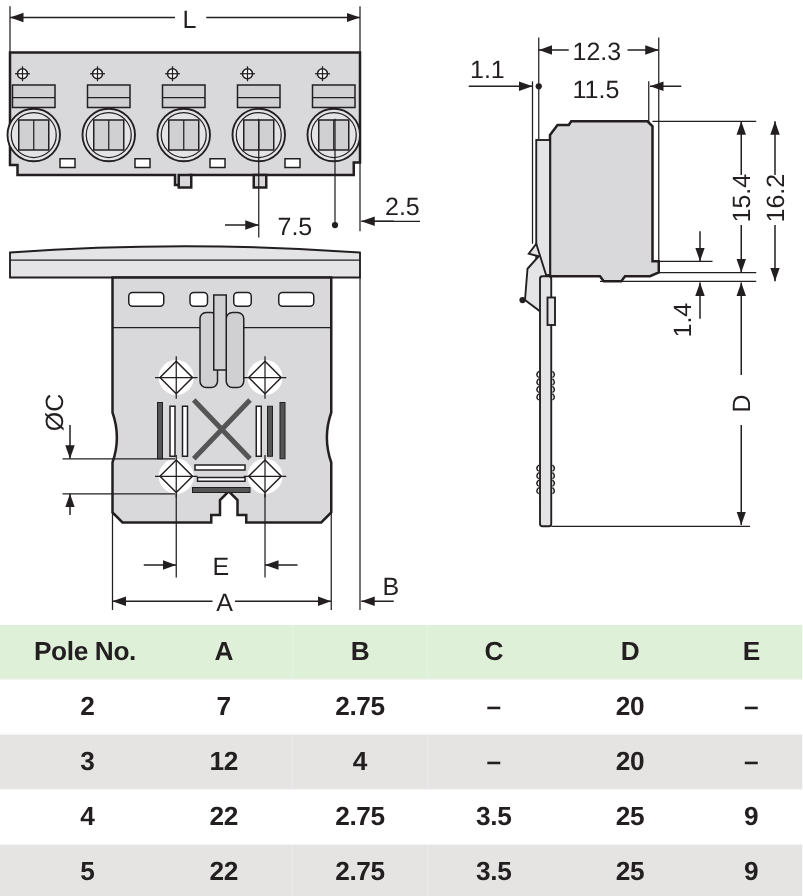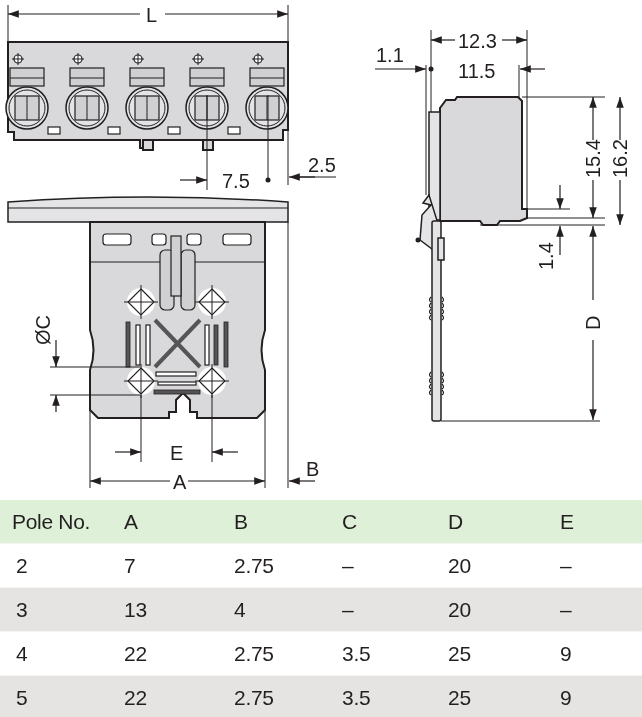--- a/index.html
+++ b/index.html
@@ -11,21 +11,21 @@
   .part { fill: #d9d9db; stroke: #231f20; stroke-width: 2; }
   .part-light { fill: #e4e4e6; stroke: #231f20; stroke-width: 1.5; }
   .line { stroke: #231f20; stroke-width: 1.2; fill: none; }
   .thin { stroke: #231f20; stroke-width: 1; fill: none; }
   .detail { stroke: #231f20; stroke-width: 1.2; fill: #d0d0d2; }
   .white { fill: #ffffff; stroke: #231f20; stroke-width: 1.2; }
   .dark { fill: #555; stroke: #231f20; stroke-width: 0.8; }
   .arrowhead { fill: #231f20; }
 
   #dim-table { position: absolute; left: 0; top: 500px; width: 642px; border-collapse: collapse; }
-  #dim-table td, #dim-table th { font-weight: normal; text-align: left; font-size: 21px;
+  #dim-table td, #dim-table th { font-weight: bold; text-align: center; font-size: 21px;
      height: 43px; padding: 0; vertical-align: middle; letter-spacing: -0.3px; }
   #dim-table thead tr { background: #dff0d8; }
   #dim-table tbody tr:nth-child(odd) { background: #ffffff; }
   #dim-table tbody tr:nth-child(even) { background: #e6e3e3; }
   #dim-table tbody tr { border-top: 1px solid #f4f4f4; }
   .c0 { width: 108px; padding-left: 12px !important; }
   .c1 { width: 110px; }
   .c2 { width: 108px; }
   .c3 { width: 106px; }
   .c4 { width: 112px; }
@@ -282,21 +282,21 @@
       <tr>
         <td class="c0">2</td>
         <td class="c1">7</td>
         <td class="c2">2.75</td>
         <td class="c3">–</td>
         <td class="c4">20</td>
         <td class="c5">–</td>
       </tr>
       <tr>
         <td class="c0">3</td>
-        <td class="c1">13</td>
+        <td class="c1">12</td>
         <td class="c2">4</td>
         <td class="c3">–</td>
         <td class="c4">20</td>
         <td class="c5">–</td>
       </tr>
       <tr>
         <td class="c0">4</td>
         <td class="c1">22</td>
         <td class="c2">2.75</td>
         <td class="c3">3.5</td>

